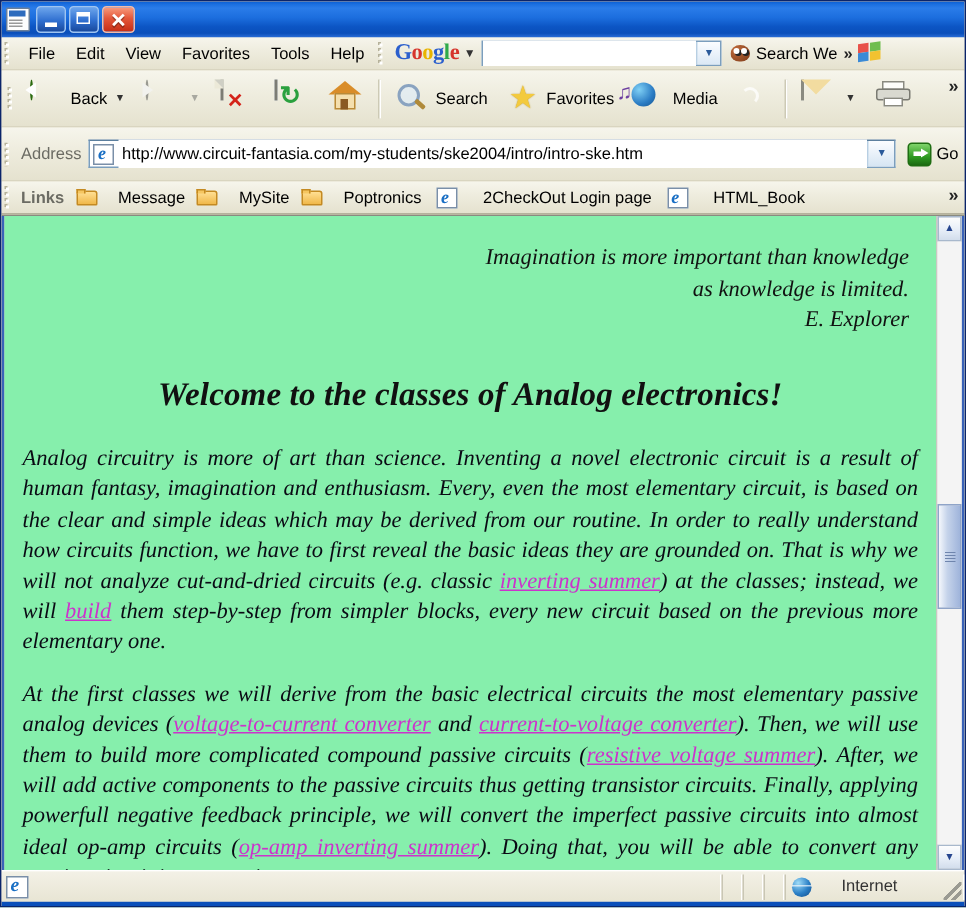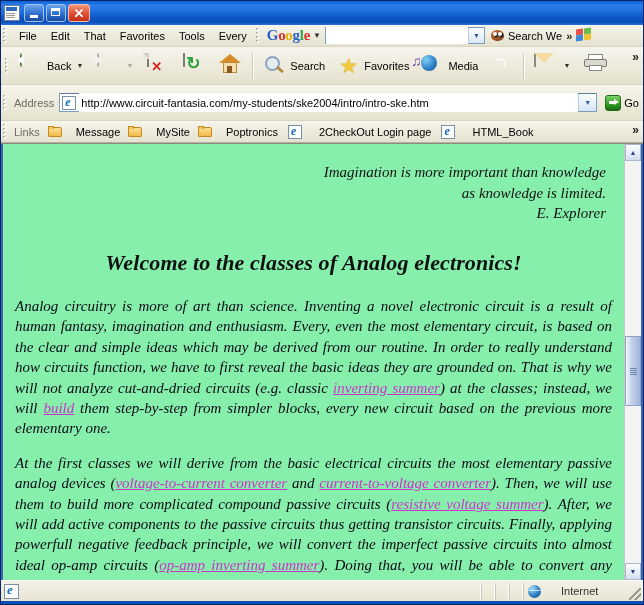--- a/index.html
+++ b/index.html
@@ -401,21 +401,21 @@
     width:7px;height:3px;background:#fff;
   }
   .go-arrow::before{
     content:""; position:absolute; left:8px; top:3px;
     width:0;height:0;border-top:3.5px solid transparent;border-bottom:3.5px solid transparent;
     border-left:5px solid #fff;
   }
 
   
   .linksbar { height: 22px; border-bottom: 1px solid #b5b19c; }
-  .links-label { font-size:11px; color:#6b6b63; padding:0 5px 0 2px; white-space:nowrap;}
+  .links-label { font-size:11px; color:#6b6b63; padding:0 5px 0 2px; white-space:nowrap;font-weight:bold;}
   .link-item {
     display:flex;align-items:center;gap:14px;
     font-size:11px;color:#000; padding:1px 5px 1px 3px; white-space:nowrap;
     cursor:default;
   }
   .folder {
     width:14px;height:11px;position:relative;flex:0 0 auto;
   }
   .folder::before{
     content:""; position:absolute;left:0;top:1px;width:14px;height:10px;
@@ -577,24 +577,24 @@
       <div class="win-btn close">
         <span class="x">✕</span>
       </div>
     </div>
   </div>
 
   <div class="bar menubar">
     <div class="gripper"></div>
     <div class="menu-item">File</div>
     <div class="menu-item">Edit</div>
-    <div class="menu-item">That</div>
+    <div class="menu-item">View</div>
     <div class="menu-item">Favorites</div>
     <div class="menu-item">Tools</div>
-    <div class="menu-item">Every</div>
+    <div class="menu-item">Help</div>
 
     <div class="gripper"></div>
     <div class="google-logo"><span class="g1">G</span><span class="g2">o</span><span class="g3">o</span><span class="g4">g</span><span class="g5">l</span><span class="g6">e</span></div>
     <div class="g-caret">▼</div>
 
     <div class="g-input">
       <input type="text" placeholder="" style="">
       <div class="g-drop">▼</div>
     </div>
 

